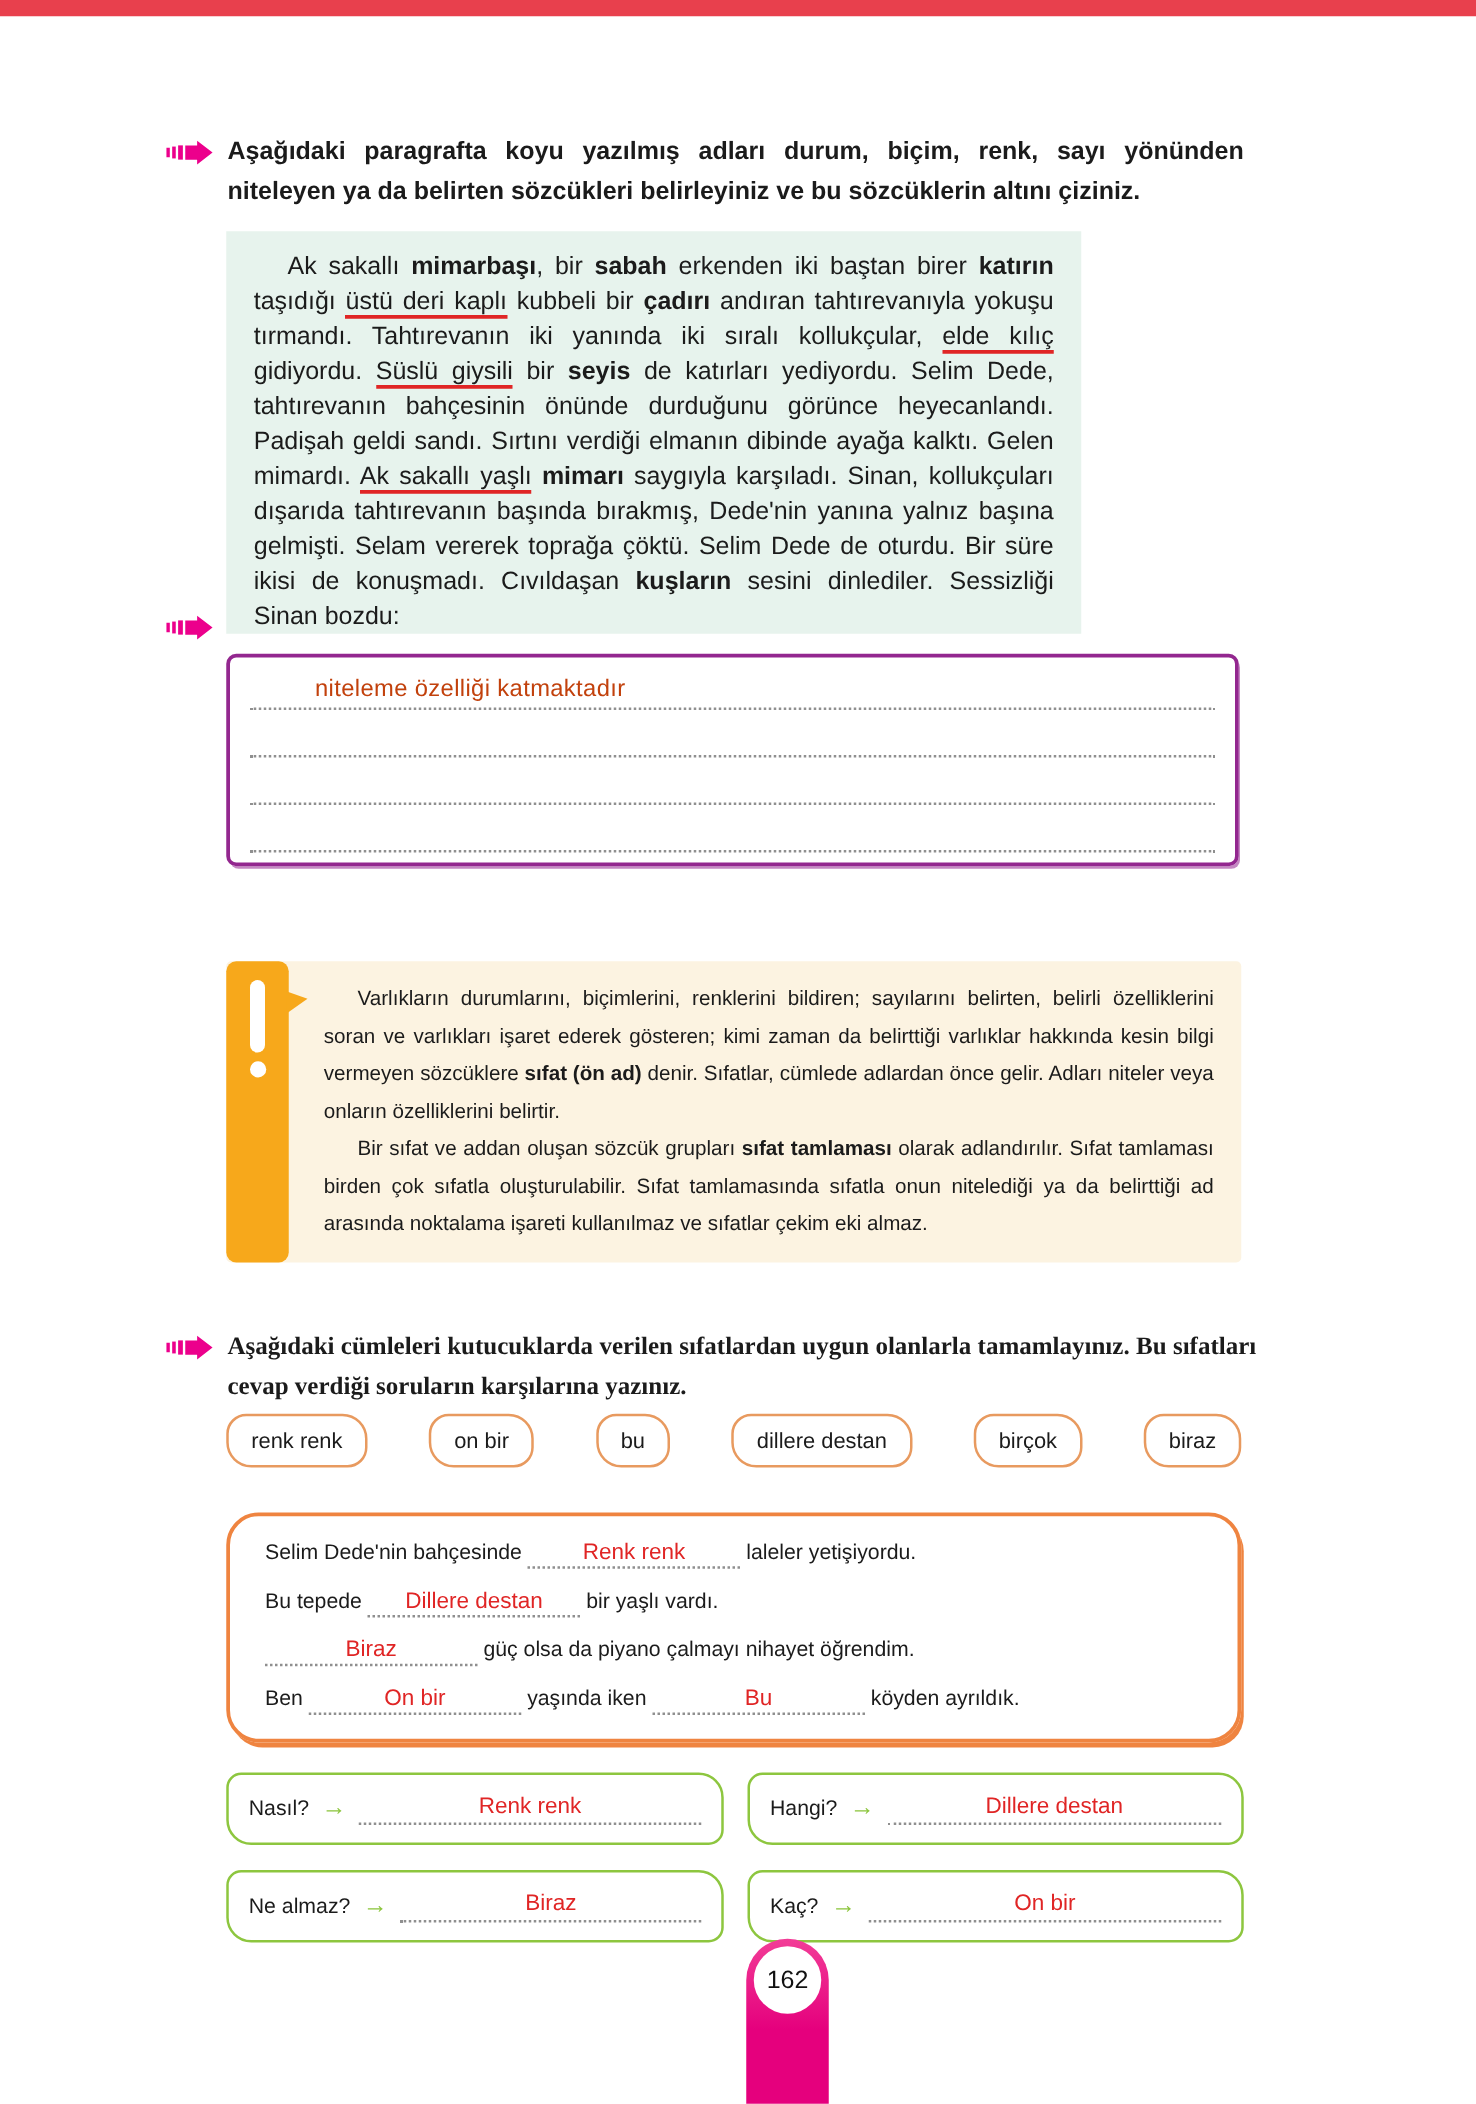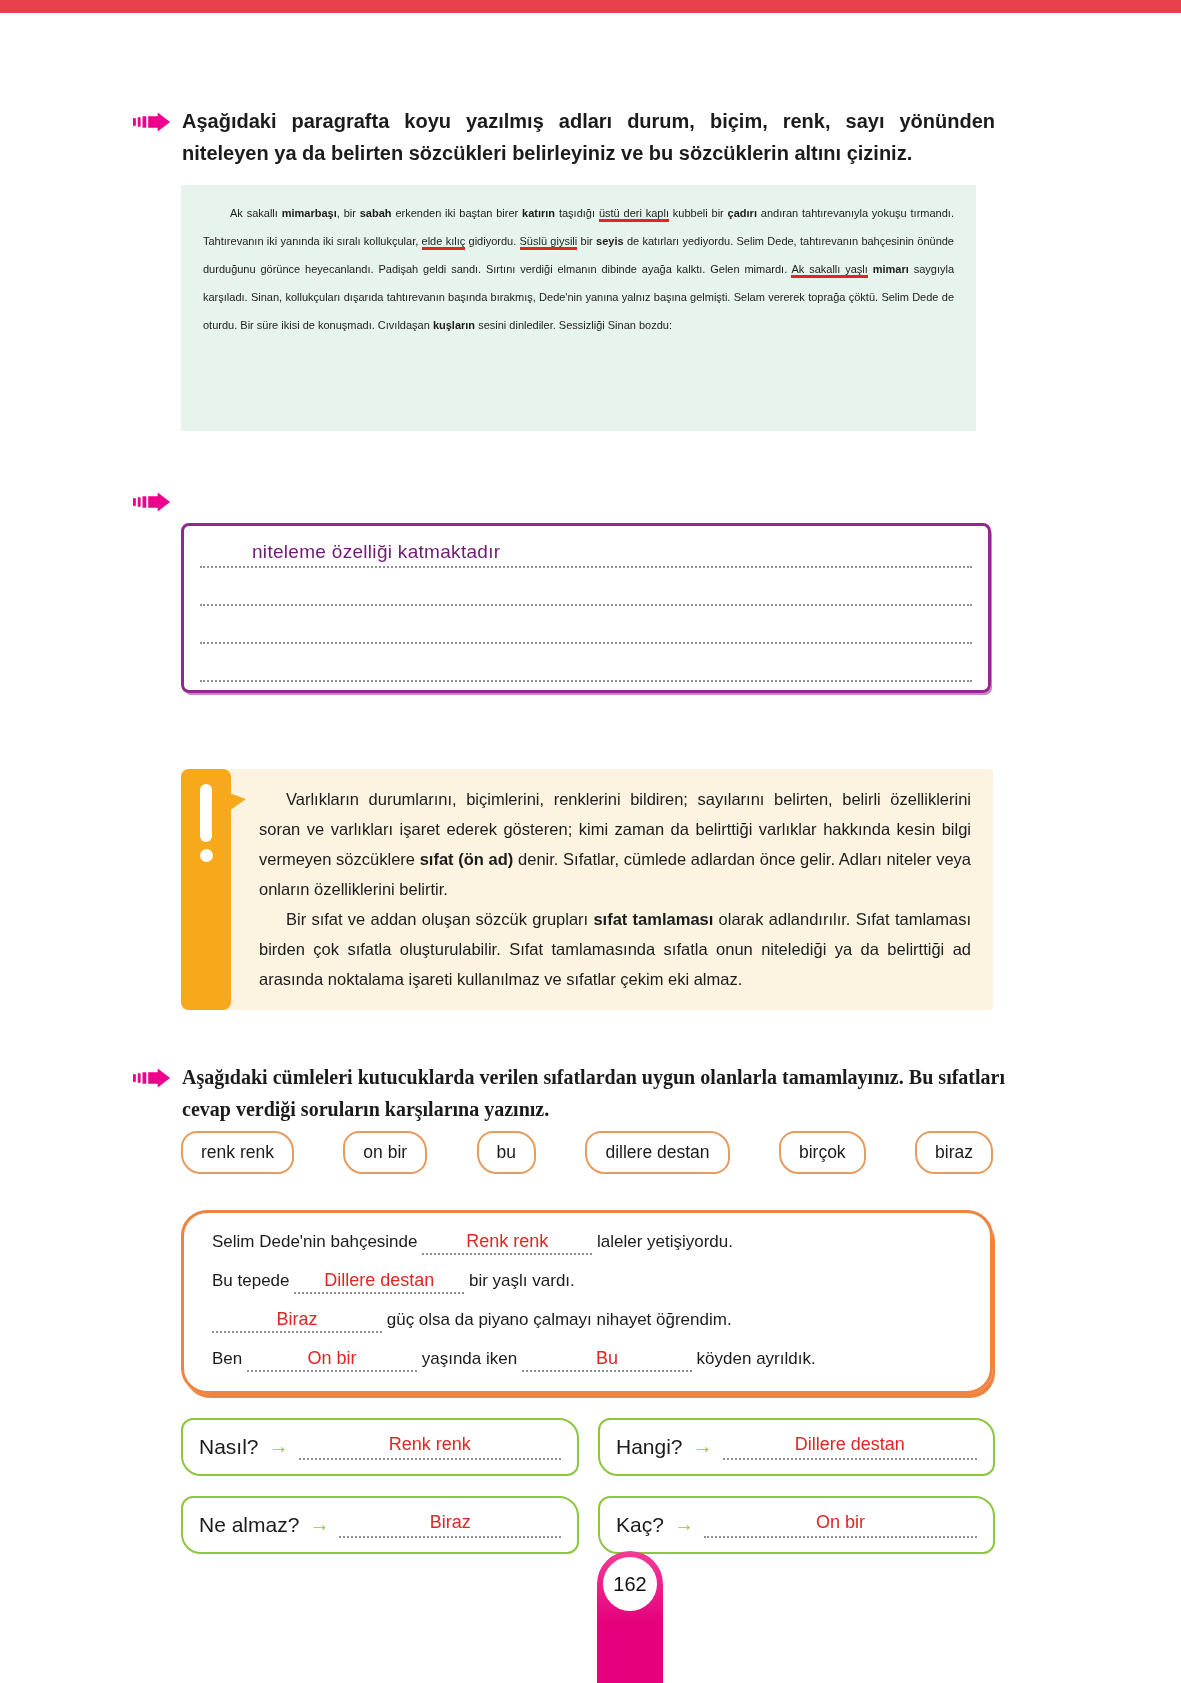--- a/index.html
+++ b/index.html
@@ -13,38 +13,38 @@
   }
   .top-bar { position:absolute; left:0; top:0; width:100%; height:13px; background:#e8404d; }
 
   
   .instr { position:absolute; display:flex; gap:11px; align-items:flex-start; }
   .instr .arrow-ic { flex:0 0 38px; margin-top:5px; }
   .instr .txt { font-weight:700; font-size:20px; line-height:1.58; text-align:justify; }
 
   
   .passage {
-    position:absolute; left:181px; top:185px; width:795px; min-height:246px;
+    position:absolute; left:181px; top:185px; width:684px; min-height:246px;
     background:#e7f3ed; padding:14px 22px 0 22px;
-    font-size:11px; line-height:28px; text-align:justify; text-indent:27px;
+    font-size:20px; line-height:28px; text-align:justify; text-indent:27px;
   }
   .passage .b { font-weight:700; }
   .passage .u { border-bottom:3px solid #e02525; }
 
   
   .purple-box {
     position:absolute; left:181px; top:523px; width:810px; height:170px;
     border:3px solid #93278f; border-radius:8px;
     box-shadow: 2px 3px 0 -1px rgba(147,39,143,.55);
     padding:4px 16px 0 16px;
   }
   .ans-line { position:relative; height:38px; border-bottom:2px dotted #8f8f8f; }
   .ans-line .handwriting {
     position:absolute; left:52px; bottom:3px;
-    color:#701a75; font-size:19px; letter-spacing:.3px;
+    color:#c2410c; font-size:19px; letter-spacing:.3px;
   }
 
   
   .info-box {
     position:absolute; left:181px; top:769px; width:812px; min-height:241px;
     background:#fcf3e1; border-radius:4px;
     padding:15px 22px 14px 78px;
     font-size:16.5px; line-height:30px; text-align:justify;
   }
   .info-box p { text-indent:27px; }
@@ -87,21 +87,21 @@
 
   
   .qa-grid {
     position:absolute; left:181px; top:1418px; width:814px;
     display:grid; grid-template-columns:398px 397px; column-gap:19px; row-gap:20px;
   }
   .qa-box {
     height:58px; border:2.5px solid #8dc63f; border-radius:12px 20px 12px 20px;
     display:flex; align-items:center; gap:10px; padding:0 16px; background:#fff;
   }
-  .qa-q { font-size:21px; white-space:nowrap; }
+  .qa-q { font-size:17px; white-space:nowrap; }
   .qa-arrow { color:#8dc63f; font-size:20px; font-weight:700; margin-top:-2px; }
   .qa-ans {
     flex:1; border-bottom:2px dotted #8f8f8f; text-align:center;
     color:#e02525; font-size:18px; padding-bottom:3px;
   }
 
   
   .page-tab {
     position:absolute; left:553px; top:1551px; width:66px; height:132px;
     background:linear-gradient(#f23d97, #e5007d 55%);

